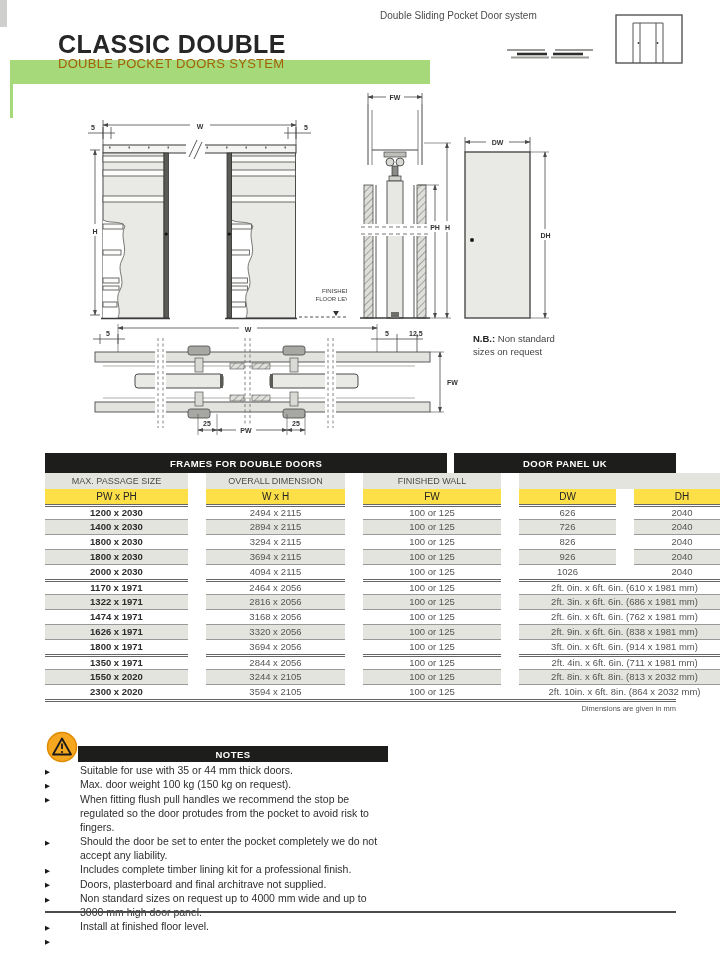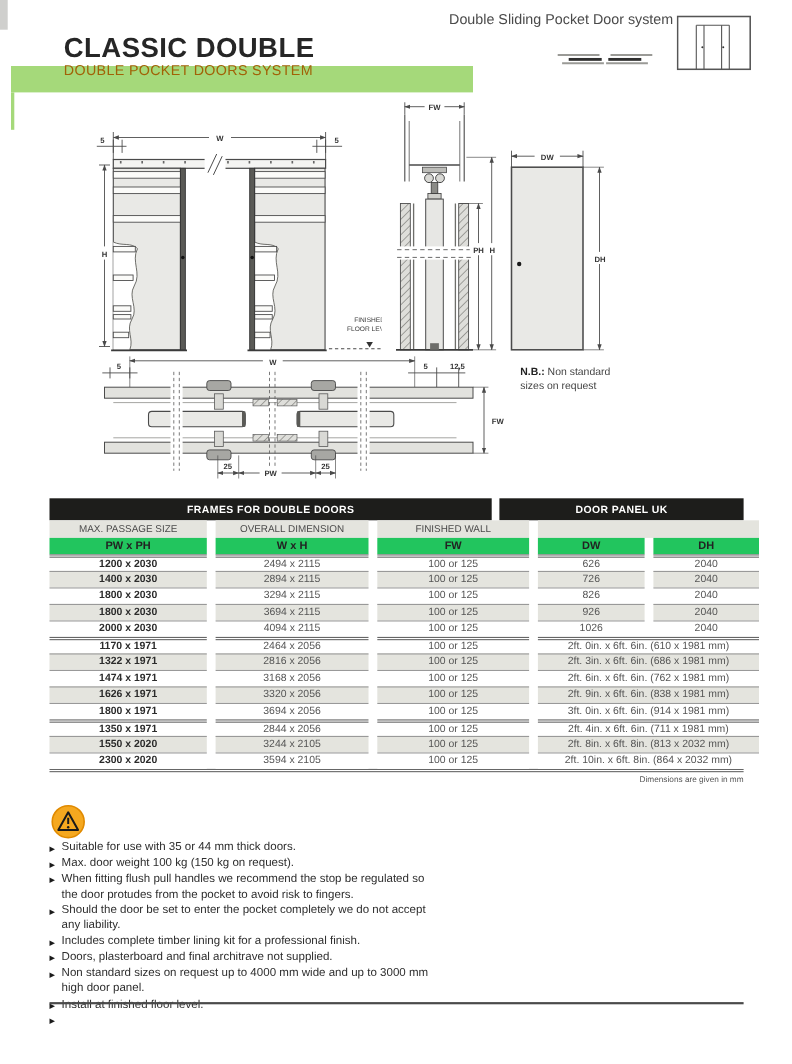--- a/index.html
+++ b/index.html
@@ -1,20 +1,20 @@
 <!DOCTYPE html>
 <html style="--green: #a5d97a; --bar: #1d1d1b; --rowalt: #e4e4de; --warning: #f5a81f;"><head>
 <meta charset="utf-8">
 <style>
   html,body{margin:0;padding:0;background:#fff;}
   #page{position:relative;width:720px;height:967px;background:#fff;font-family:"Liberation Sans",sans-serif;overflow:hidden;}
   .abs{position:absolute;}
 
   #corner-mark{left:0;top:0;width:7px;height:27px;background:#cfcfcd;}
-  #top-right-label{left:380px;top:10px;width:232px;text-align:right;font-size:13px;color:#4a4a4a;}
+  #top-right-label{left:380px;top:10px;width:232px;text-align:left;font-size:10px;color:#4a4a4a;}
   #title{left:58px;top:30px;font-size:25px;font-weight:bold;color:#262626;letter-spacing:0.4px;}
   #green-bar{left:10px;top:60px;width:420px;height:24px;background:var(--green);}
   #subtitle{left:58px;top:56px;font-size:13px;color:#a16207;letter-spacing:0.3px;}
   #green-tick{left:10px;top:84px;width:3px;height:34px;background:var(--green);}
 
   
   svg .dim{stroke:#4a4a4a;stroke-width:0.8;fill:none;}
   svg .dimext{stroke:#4a4a4a;stroke-width:0.6;}
   svg .dimtxt{font-family:"Liberation Sans",sans-serif;font-size:7px;font-weight:bold;fill:#333;}
   svg .smalltxt{font-family:"Liberation Sans",sans-serif;font-size:6px;fill:#3a3a3a;}
@@ -23,37 +23,37 @@
   svg .stile{fill:#5a5a56;stroke:#333;stroke-width:0.8;}
 
   
   #nb-note{left:473px;top:332px;width:96px;font-size:9.5px;color:#444;line-height:13px;}
   #nb-note b{color:#222;}
 
   
   #table{left:45px;top:453px;width:631px;}
   #t-bars{display:flex;gap:7px;}
   .gbar{height:20px;background:var(--bar);color:#fff;font-weight:bold;font-size:9.5px;letter-spacing:0.4px;text-align:center;line-height:21px;}
-  .trow{display:grid;grid-template-columns:143px 139px 138px 97px 96px;column-gap:8px;}
+  .trow{display:grid;grid-template-columns:143px 139px 138px 97px 96px;column-gap:18px;}
   .tcell{box-sizing:border-box;height:15px;line-height:14px;text-align:center;font-size:9.5px;color:#555;background:#fff;border-top:1px solid #999;}
   .trow .c0{font-weight:bold;color:#2b2b2b;}
   .trow.alt .tcell{background:var(--rowalt);}
   .trow.first .tcell{border-top:3px double #666;line-height:12px;}
   .span2{grid-column:4/6;}
   .sub1 .tcell{border-top:none;background:var(--rowalt);font-size:9px;color:#4a4a4a;height:16px;line-height:17px;font-weight:normal;}
-  .sub2 .tcell{border-top:none;background:#22c55e;font-weight:bold;font-size:10px;color:#222;height:15px;line-height:15px;}
+  .sub2 .tcell{border-top:none;background:#fde047;font-weight:normal;font-size:10px;color:#222;height:15px;line-height:15px;}
   #t-bottom{border-top:3px double #666;height:0;}
   #dims-note{left:45px;top:704px;width:631px;text-align:right;font-size:7.5px;color:#555;}
 
   
   #notes-bar{left:78px;top:746px;width:310px;height:16px;background:var(--bar);color:#fff;font-weight:bold;font-size:9.5px;letter-spacing:0.5px;text-align:center;line-height:17px;}
   #notes-list{left:45px;top:764px;width:345px;}
   .note{display:flex;gap:6px;margin-bottom:0.5px;}
   .note .bullet{font-size:6.5px;color:#1a1a1a;padding-top:3.5px;flex:0 0 auto;}
-  .note .ntext{font-size:10.5px;line-height:13.9px;color:#2e2e2e;}
+  .note .ntext{font-size:10.5px;line-height:13.9px;color:#2e2e2e;margin-left:24px;}
 
   #bottom-rule{left:45px;top:911px;width:631px;height:2px;background:#4a4a4a;}
 </style>
 </head>
 <body>
 
 <div id="page">
 
   <svg width="0" height="0" style="position:absolute">
     <defs>
@@ -408,20 +408,21 @@
     <div id="t-bottom"></div>
   </div>
   <div class="abs" id="dims-note">Dimensions are given in mm</div>
 
   <svg class="abs" style="left:46px;top:731px" width="32" height="32" viewBox="0 0 32 32">
     <circle cx="16" cy="16" r="14.5" fill="#f5a81f" stroke="#e08a00" stroke-width="1.5"></circle>
     <path d="M16,7.5 L25,23.5 L7,23.5 Z" fill="none" stroke="#1a1a1a" stroke-width="1.8" stroke-linejoin="round"></path>
     <line x1="16" y1="12.5" x2="16" y2="18" stroke="#1a1a1a" stroke-width="1.8"></line>
     <circle cx="16" cy="21" r="1.1" fill="#1a1a1a"></circle>
   </svg>
+  <div class="abs" id="notes-bar">NOTES</div>
   <div class="abs" id="notes-list">
       <div class="note">
         <span class="bullet">▶</span>
         <span class="ntext">Suitable for use with 35 or 44 mm thick doors.</span>
       </div>
       <div class="note">
         <span class="bullet">▶</span>
         <span class="ntext">Max. door weight 100 kg (150 kg on request).</span>
       </div>
       <div class="note">

